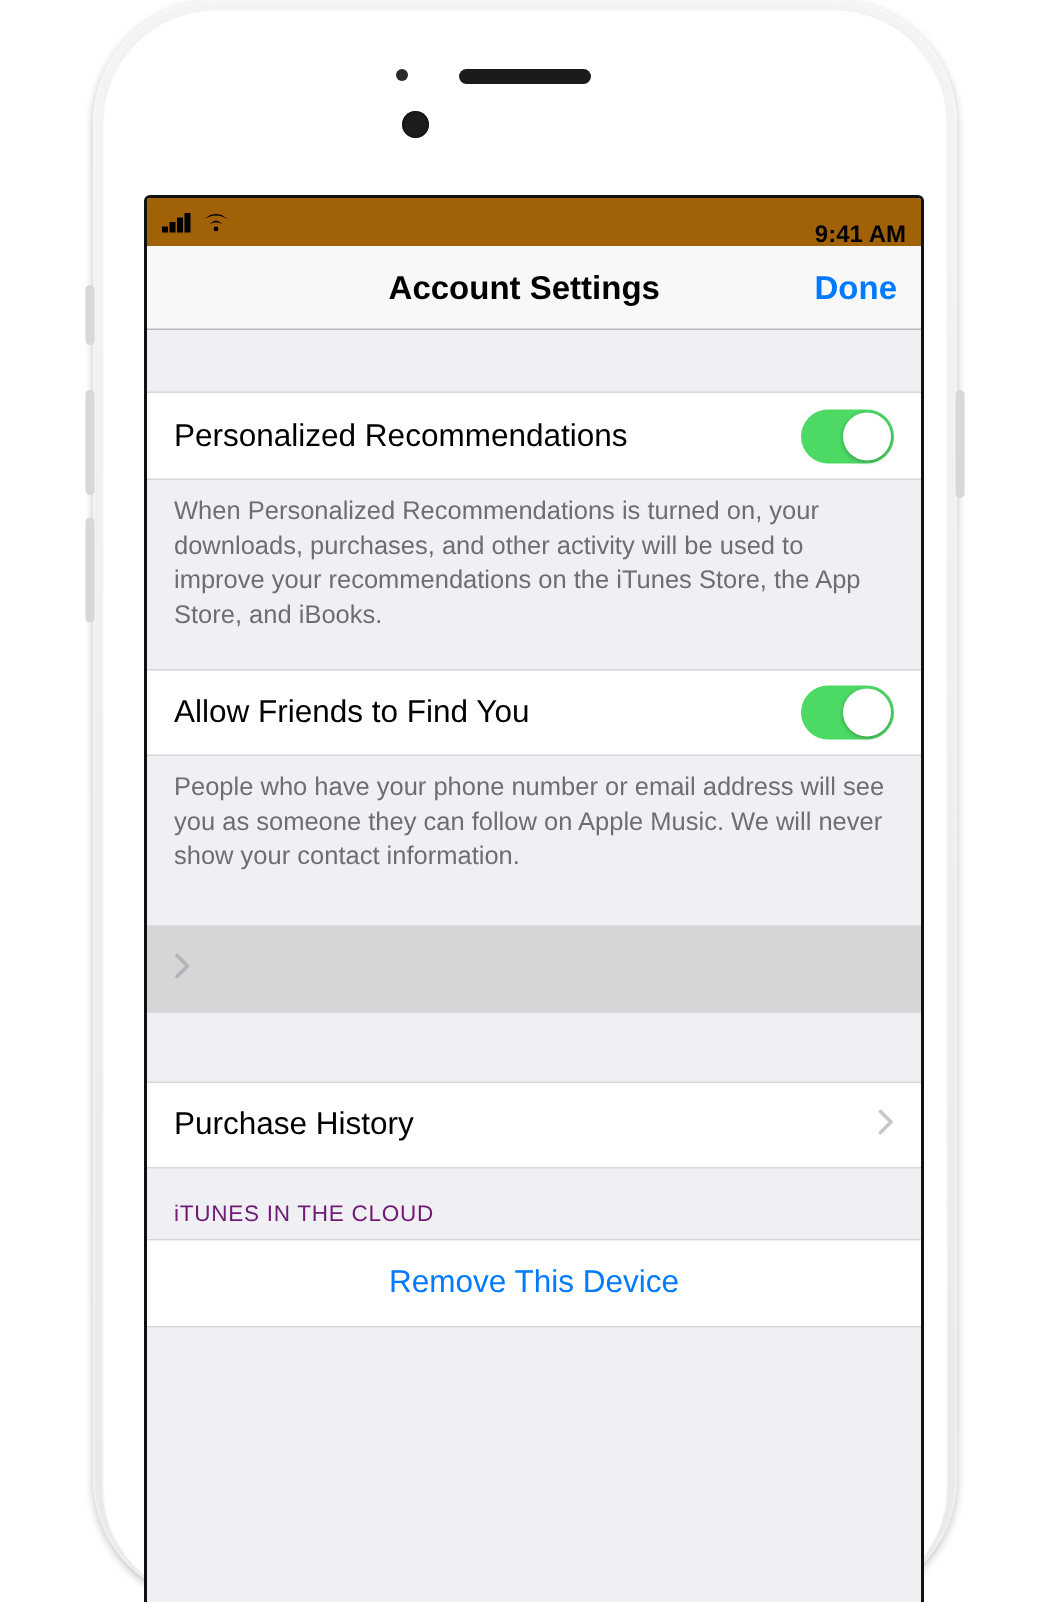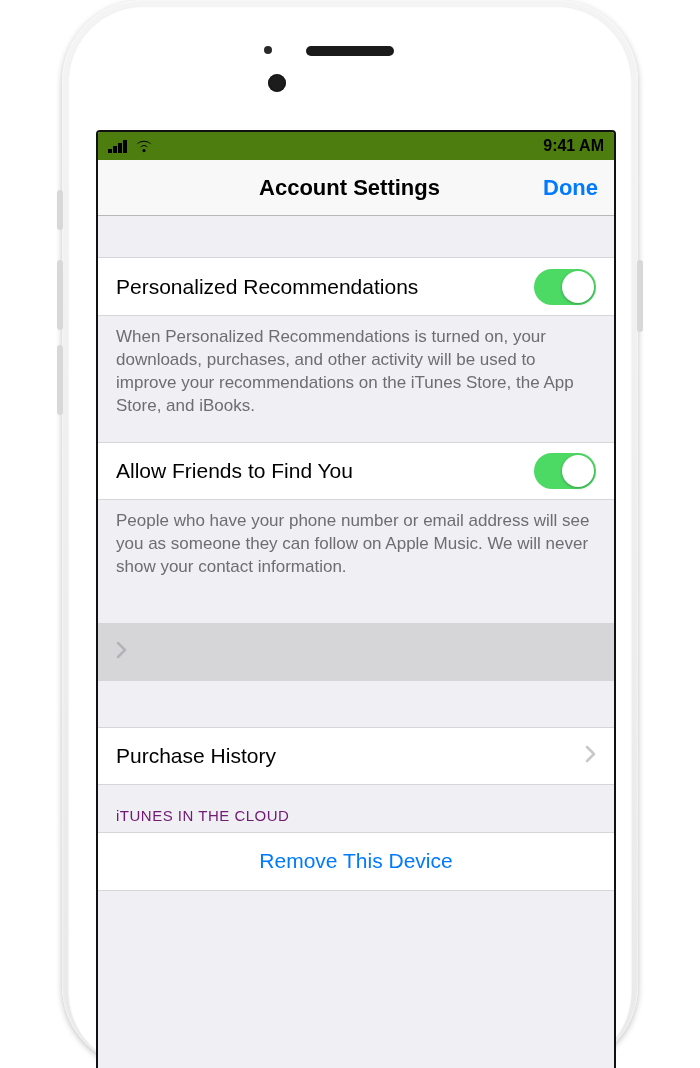--- a/index.html
+++ b/index.html
@@ -77,26 +77,25 @@
     border:2px solid #111;
     border-bottom:none;
     border-radius:4px 4px 0 0;
     overflow:hidden;
     color:#000;
   }
 
   
   .statusbar {
     display:flex;
-    align-items:center;
     height:28px;
-    padding:3px 10px;
+    padding:16px 10px;
     font-size:16px;
     font-weight:500;
-    background:#4d7c0f;
+    background:#a16207;
   }
   .statusbar .left, .statusbar .right {
     flex:1; display:flex; align-items:center; gap:6px;
   }
   .statusbar .right { justify-content:flex-end; }
   .statusbar .center { flex:0 0 auto; text-align:center; font-weight:600; }
   .signal span.bar {
     display:inline-block; width:4px; margin-right:1px;
     background:#000;
   }
@@ -244,21 +243,21 @@
             </div>
           </div>
           <div class="footer-text">When Personalized Recommendations is turned on, your downloads, purchases, and other activity will be used to improve your recommendations on the iTunes Store, the App Store, and iBooks.</div>
 
           <div class="row dis">
             <div class="label">Allow Friends to Find You</div>
             <div class="toggle">
               <div class="knob"></div>
             </div>
           </div>
-          <div class="footer-text" style="padding-bottom:44px">People who have your phone number or email address will see you as someone they can follow on Apple Music. We will never show your contact information.</div>
+          <div class="footer-text" style="padding-bottom:34px">People who have your phone number or email address will see you as someone they can follow on Apple Music. We will never show your contact information.</div>
 
           <div class="row dis highlighted">
             <span class="chevron">
               <svg width="11" height="18" viewBox="0 0 11 18">
                   <path fill="none" stroke="#b4b4b8" stroke-width="2.5" stroke-linecap="round" stroke-linejoin="round" d="M2 2l7 7-7 7"></path>
                 </svg>
             </span>
           </div>
 
           <div style="height:46px"></div>

